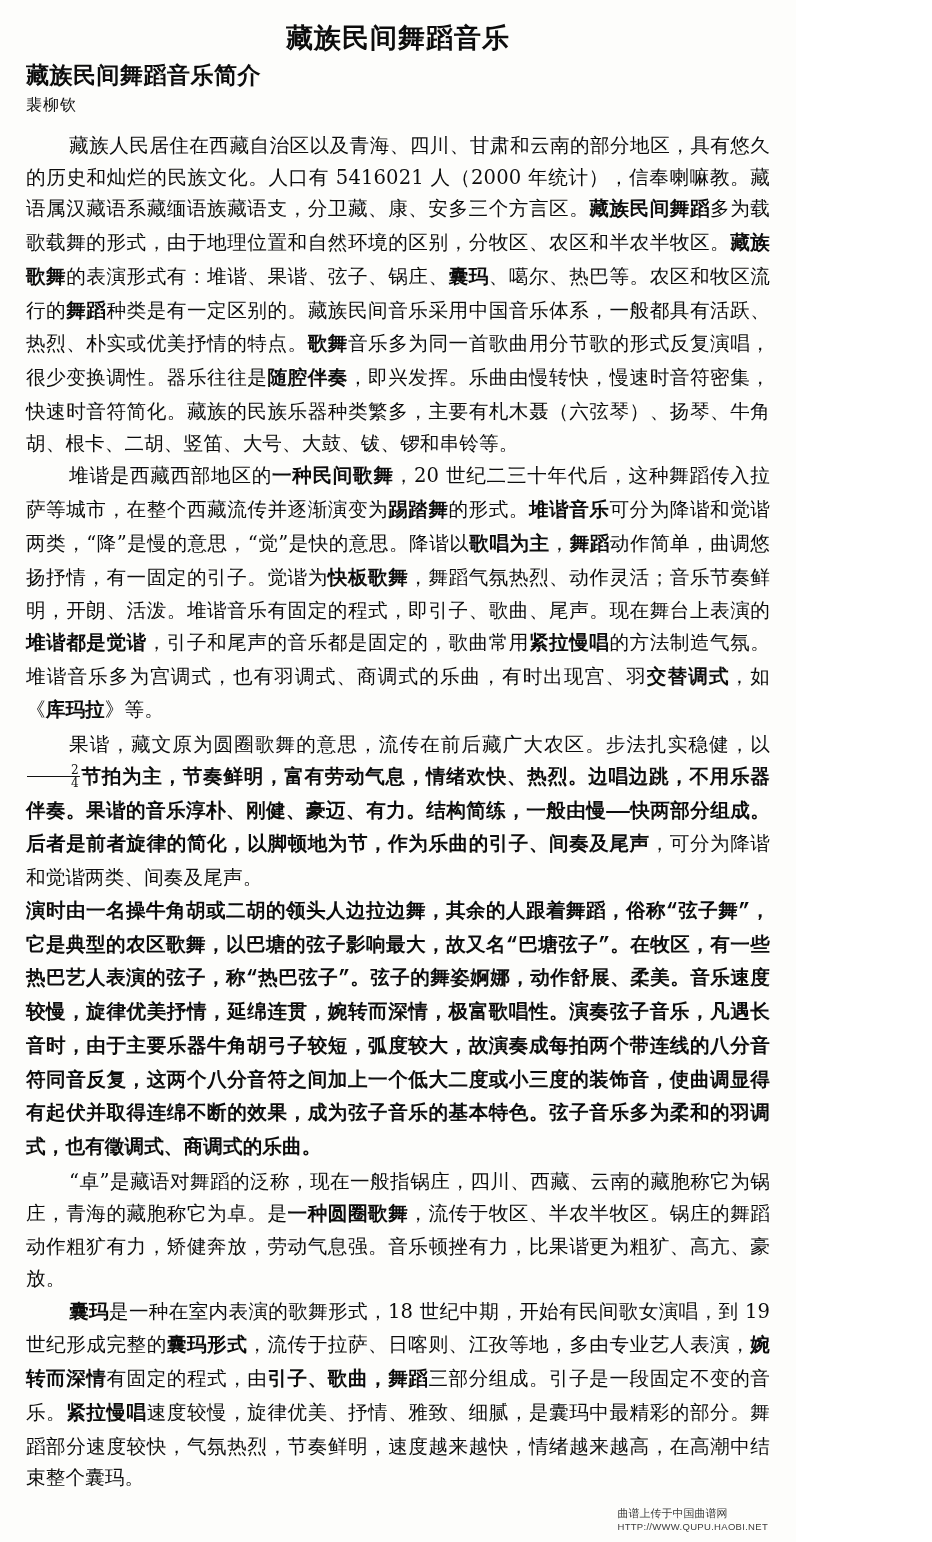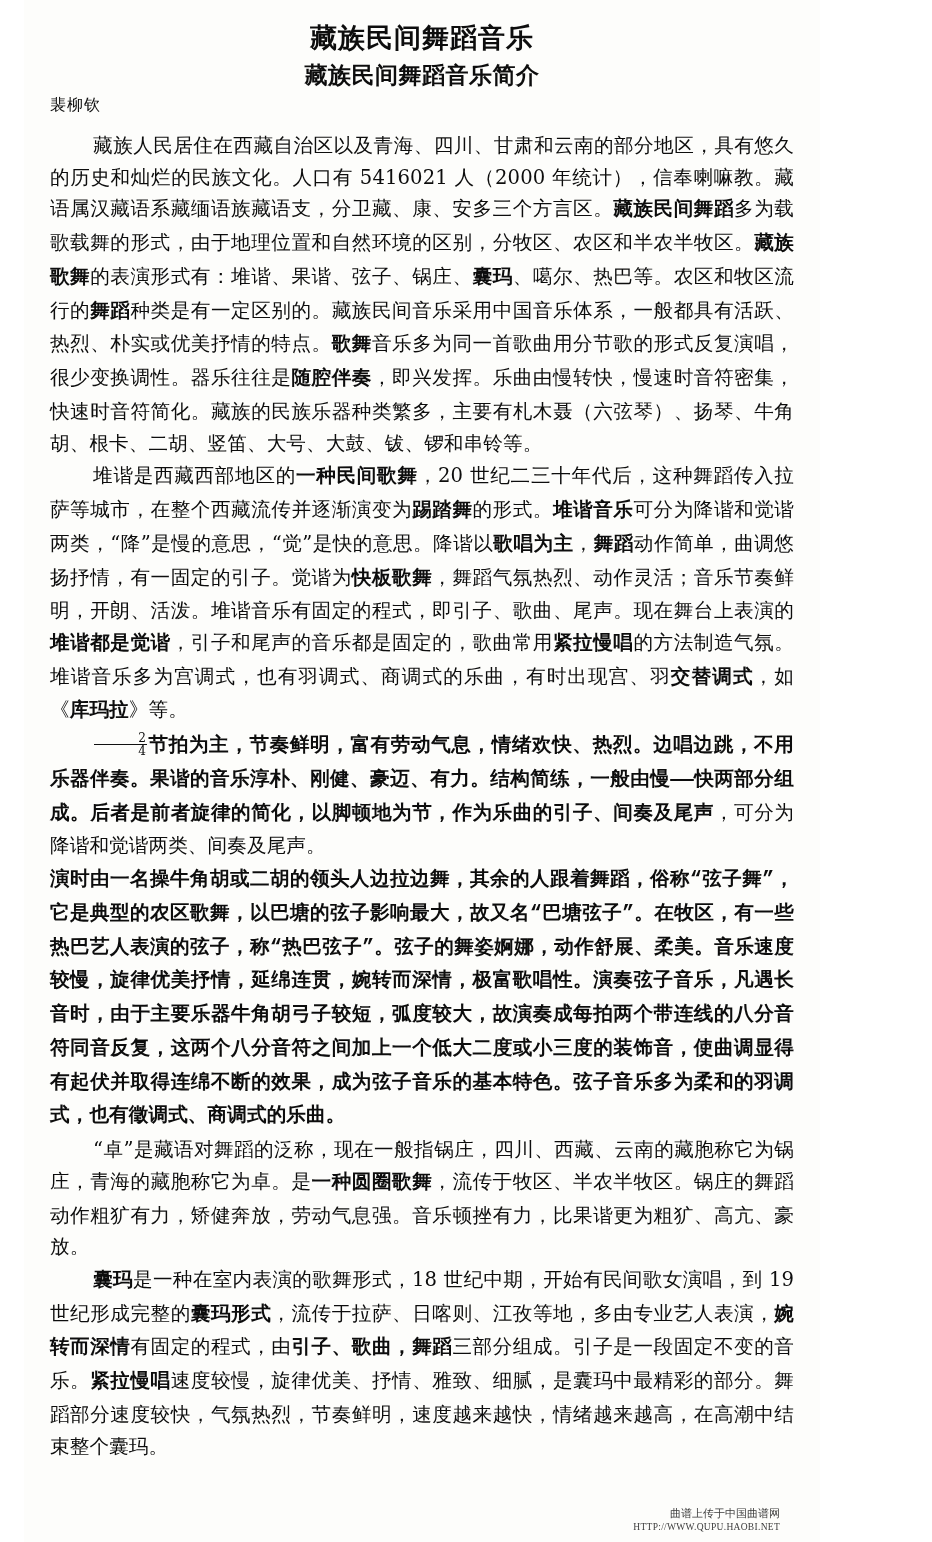--- a/index.html
+++ b/index.html
@@ -14,32 +14,31 @@
     color: #0d0d0d;
     position: relative;
   }
   .page {
     width: 796px;
     min-height: 1542px;
     box-sizing: border-box;
     padding: 14px 26px 10px 26px;
     position: relative;
     background: #fdfdfb;
-    margin-left: 24px;
   }
   .title-main {
     text-align: center;
     font-size: 27px;
     font-weight: bold;
     letter-spacing: 1px;
     margin: 6px 0 4px 0;
     font-family: "DejaVu Sans", "Liberation Sans", sans-serif;
   }
   .title-sub {
-    text-align: center;
+    text-align: left;
     font-size: 23px;
     font-weight: bold;
     letter-spacing: 0.5px;
     margin: 2px 0 4px 0;
     font-family: "DejaVu Sans", "Liberation Sans", sans-serif;
   }
   .byline {
     font-size: 16px;
     margin: 2px 0 14px 0;
     letter-spacing: 1px;
@@ -72,43 +71,43 @@
     display: block;
     border-bottom: 1px solid #111;
     padding: 0 1px;
   }
   .frac .den {
     display: block;
     padding: 0 1px;
   }
   .footer {
     position: absolute;
-    right: 40px;
+    right: 28px;
     bottom: 8px;
-    text-align: right;
-    font-family: Liberation Serif, serif;
+    text-align: left;
+    font-family: Liberation Sans, sans-serif;
     color: #3b3b3b;
     line-height: 1.35;
   }
   .footer .line1 { font-size: 11px; }
   .footer .line2 { font-size: 9.5px; letter-spacing: 0.3px; }
 </style>
 </head>
 <body>
 
 <div class="page">
 
   <h1 class="title-main">藏族民间舞蹈音乐</h1>
   <h2 class="title-sub">藏族民间舞蹈音乐简介</h2>
   <div class="byline">裴柳钦</div>
 
   <div class="body-text" id="article-body">
       <p class="indent"><span>藏族人民居住在西藏自治区以及青海、四川、甘肃和云南的部分地区，具有悠久的历史和灿烂的民族文化。人口有 5416021 人（2000 年统计），信奉喇嘛教。藏语属汉藏语系藏缅语族藏语支，分卫藏、康、安多三个方言区。</span><span class="b">藏族民间舞蹈</span><span>多为载歌载舞的形式，由于地理位置和自然环境的区别，分牧区、农区和半农半牧区。</span><span class="b">藏族歌舞</span><span>的表演形式有：堆谐、果谐、弦子、锅庄、</span><span class="b">囊玛</span><span>、噶尔、热巴等。农区和牧区流行的</span><span class="b">舞蹈</span><span>种类是有一定区别的。藏族民间音乐采用中国音乐体系，一般都具有活跃、热烈、朴实或优美抒情的特点。</span><span class="b">歌舞</span><span>音乐多为同一首歌曲用分节歌的形式反复演唱，很少变换调性。器乐往往是</span><span class="b">随腔伴奏</span><span>，即兴发挥。乐曲由慢转快，慢速时音符密集，快速时音符简化。藏族的民族乐器种类繁多，主要有札木聂（六弦琴）、扬琴、牛角胡、根卡、二胡、竖笛、大号、大鼓、钹、锣和串铃等。</span></p>
       <p class="indent"><span>堆谐是西藏西部地区的</span><span class="b">一种民间歌舞</span><span>，20 世纪二三十年代后，这种舞蹈传入拉萨等城市，在整个西藏流传并逐渐演变为</span><span class="b">踢踏舞</span><span>的形式。</span><span class="b">堆谐音乐</span><span>可分为降谐和觉谐两类，“降”是慢的意思，“觉”是快的意思。降谐以</span><span class="b">歌唱为主</span><span>，</span><span class="b">舞蹈</span><span>动作简单，曲调悠扬抒情，有一固定的引子。觉谐为</span><span class="b">快板歌舞</span><span>，舞蹈气氛热烈、动作灵活；音乐节奏鲜明，开朗、活泼。堆谐音乐有固定的程式，即引子、歌曲、尾声。现在舞台上表演的</span><span class="b">堆谐都是觉谐</span><span>，引子和尾声的音乐都是固定的，歌曲常用</span><span class="b">紧拉慢唱</span><span>的方法制造气氛。堆谐音乐多为宫调式，也有羽调式、商调式的乐曲，有时出现宫、羽</span><span class="b">交替调式</span><span>，如《</span><span class="b">库玛拉</span><span>》等。</span></p>
-      <p class="indent"><span class="frac"><span class="num">2</span><span class="den">4</span></span><span class="b">节拍为主，节奏鲜明，富有劳动气息，情绪欢快、热烈。边唱边跳，不用乐器伴奏。果谐的音乐淳朴、刚健、豪迈、有力。结构简练，一般由慢——快两部分组成。后者是前者旋律的简化，以脚顿地为节，作为乐曲</span><span class="b">的引子、间奏及尾声</span><span>，可分为降谐和觉谐两类、间奏及尾声。</span></p>
+      <p class="indent"><span>果谐，藏文原为圆圈歌舞的意思，流传在前后藏广大农区。步法扎实稳健，以</span><span class="frac"><span class="num">2</span><span class="den">4</span></span><span class="b">节拍为主，节奏鲜明，富有劳动气息，情绪欢快、热烈。边唱边跳，不用乐器伴奏。果谐的音乐淳朴、刚健、豪迈、有力。结构简练，一般由慢——快两部分组成。后者是前者旋律的简化，以脚顿地为节，作为乐曲</span><span class="b">的引子、间奏及尾声</span><span>，可分为降谐和觉谐两类、间奏及尾声。</span></p>
       <p><span class="b">演时由一名操牛角胡或二胡的领头人边拉边舞，其余的人跟着舞蹈，俗称“弦子舞”，它是典型的农区歌舞，以巴塘的弦子影响最大，故又名“巴塘弦子”。在牧区，有一些热巴艺人表演的弦子，称“热巴弦子”。弦子的舞姿婀娜，动作舒展、柔美。音乐速度较慢，旋律优美抒情，延绵连贯，婉转而深情，极富歌唱性。演奏弦子音乐，凡遇长音时，由于主要乐器牛角胡弓子较短，弧度较大，故演奏成每拍两个带连线的八分音符同音反复，这两个八分音符之间加上一个低大二度或小三度的装饰音，使曲调显得有起伏并取得连绵不断的效果，成为弦子音乐的基本特色。弦子音乐多为柔和的羽调式，也有徵调式、商调式的乐曲。</span></p>
       <p class="indent"><span>“卓”是藏语对舞蹈的泛称，现在一般指锅庄，四川、西藏、云南的藏胞称它为锅庄，青海的藏胞称它为卓。是</span><span class="b">一种圆圈歌舞</span><span>，流传于牧区、半农半牧区。锅庄的舞蹈动作粗犷有力，矫健奔放，劳动气息强。音乐顿挫有力，比果谐更为粗犷、高亢、豪放。</span></p>
       <p class="indent"><span class="b">囊玛</span><span>是一种在室内表演的歌舞形式，18 世纪中期，开始有民间歌女演唱，到 19 世纪形成完整的</span><span class="b">囊玛形式</span><span>，流传于拉萨、日喀则、江孜等地，多由专业艺人表演，</span><span class="b">婉转而深情</span><span>有固定的程式，由</span><span class="b">引子、歌曲，舞蹈</span><span>三部分组成。引子是一段固定不变的音乐。</span><span class="b">紧拉慢唱</span><span>速度较慢，旋律优美、抒情、雅致、细腻，是囊玛中最精彩的部分。舞蹈部分速度较快，气氛热烈，节奏鲜明，速度越来越快，情绪越来越高，在高潮中结束整个囊玛。</span></p>
     </div>
 
   <div class="footer">
     <div class="line1">曲谱上传于中国曲谱网</div>
     <div class="line2">HTTP://WWW.QUPU.HAOBI.NET</div>
   </div>
 

